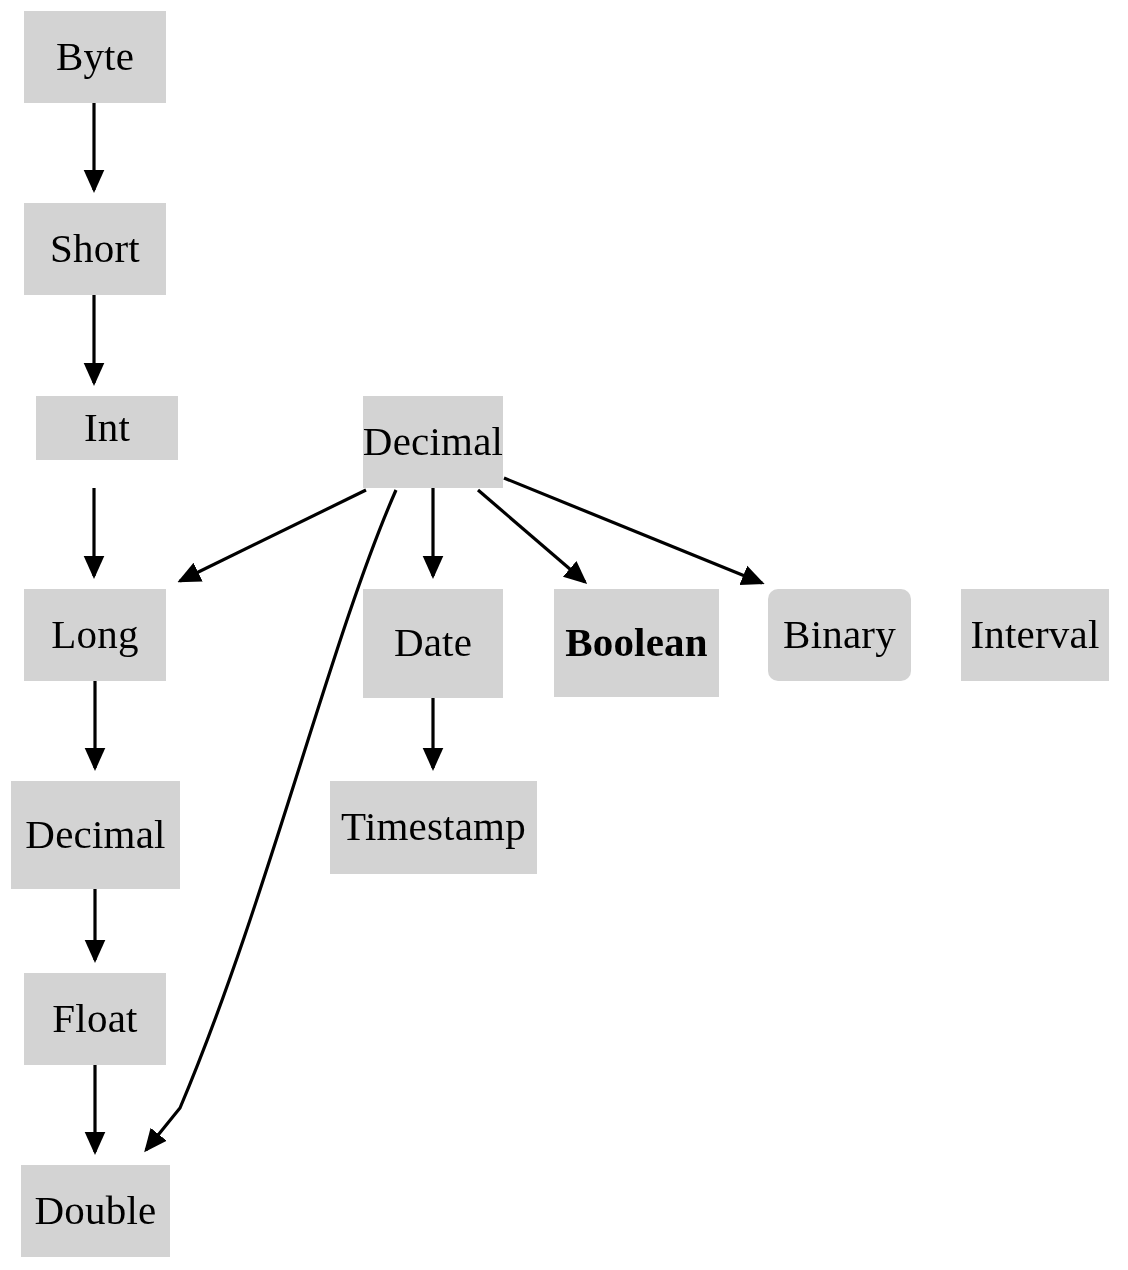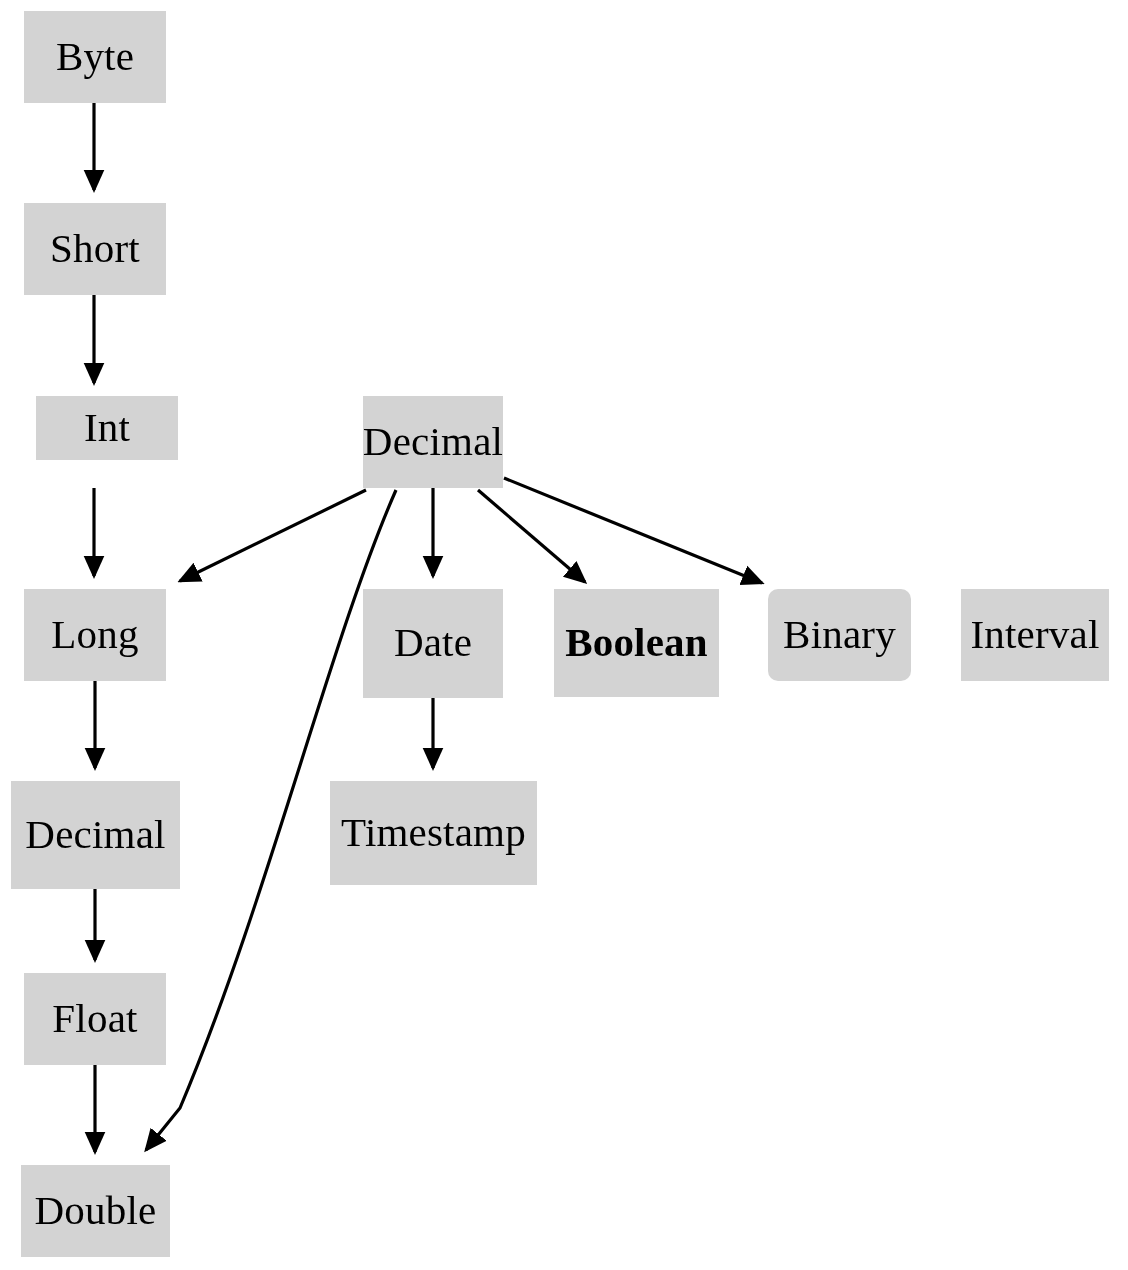--- a/index.html
+++ b/index.html
@@ -104,21 +104,21 @@
   </div>
 
   <div class="node" style="left:961px; top:589px; width:148px; height:92px;text-align:right;">
     <span class="node-label">Interval</span>
   </div>
 
   <div class="node" style="left:11px; top:781px; width:169px; height:108px;">
     <span class="node-label">Decimal</span>
   </div>
 
-  <div class="node" style="left:330px; top:781px; width:207px; height:104px;">
+  <div class="node" style="left:330px; top:781px; width:207px; height:93px;">
     <span class="node-label">Timestamp</span>
   </div>
 
   <div class="node" style="left:21px; top:1165px; width:149px; height:92px;">
     <span class="node-label">Double</span>
   </div>
 
   <div class="node" style="left:24px; top:973px; width:142px; height:92px;">
     <span class="node-label">Float</span>
   </div>

